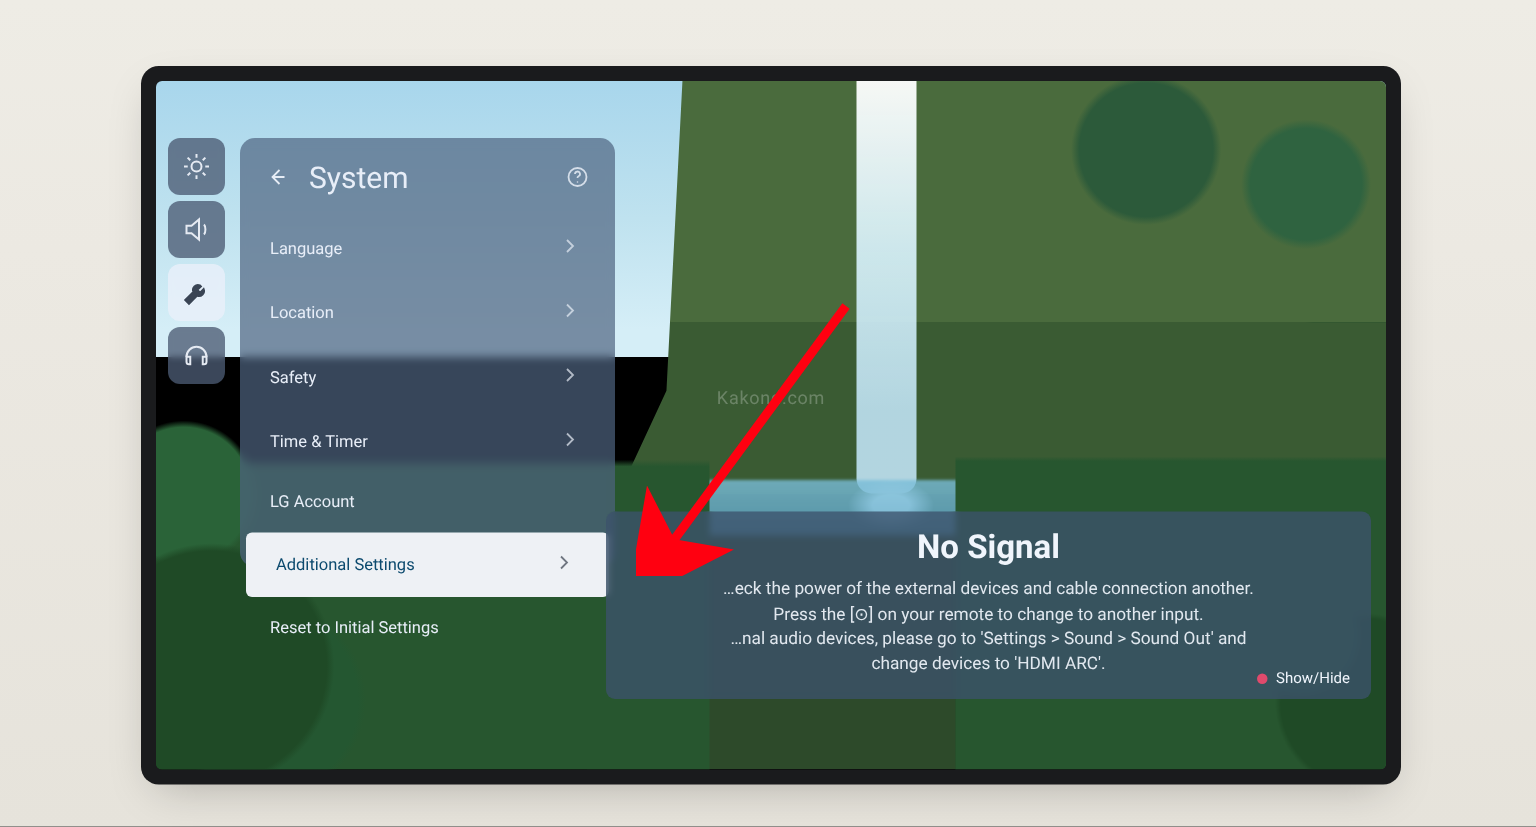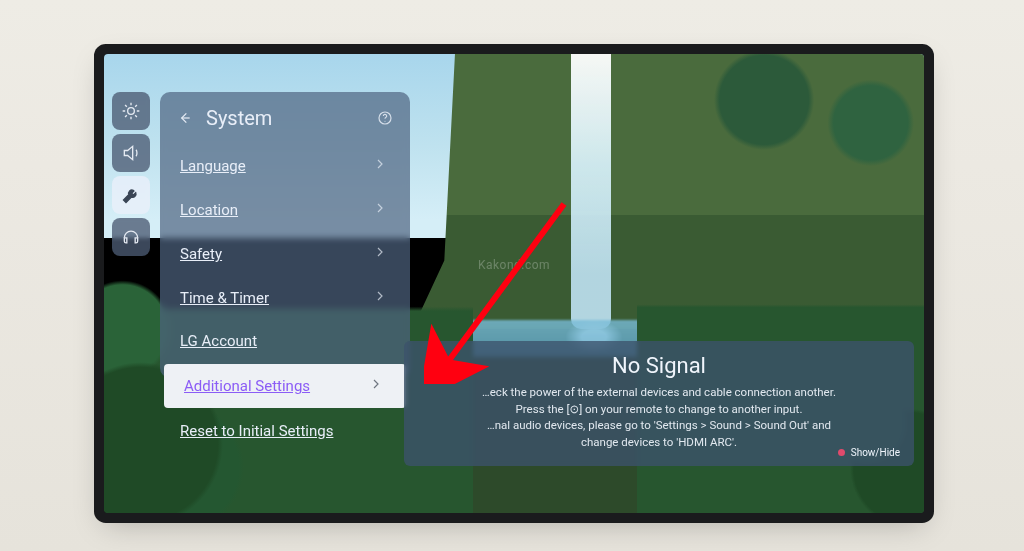--- a/index.html
+++ b/index.html
@@ -61,33 +61,33 @@
     
     .panel { position:absolute; left:56px; top:38px; width:250px; height:286px;
       background: rgba(78,100,128,.70); border-radius:10px; color:#e8eef8;
       backdrop-filter: blur(3px); padding:4px 0; font-size:14px; }
     .panel-header { display:flex; align-items:center; gap:10px; padding:10px 14px 14px; }
     .back-icon { width:22px;height:22px;display:inline-flex;align-items:center;justify-content:center;cursor:pointer; }
     .panel-title { font-size:20px; font-weight:400; flex:1; }
     .help-icon { width:22px;height:22px;display:inline-flex;align-items:center;justify-content:center;cursor:pointer;opacity:.85; }
     .menu { display:flex; flex-direction:column; }
     .menu-item { display:flex; align-items:center; justify-content:space-between;
-      padding:12px 22px 12px 20px; cursor:pointer; font-size:15px;text-decoration:underline; }
+      padding:12px 22px 12px 20px; cursor:pointer; font-size:11px; }
     .menu-item .chev { opacity:.7; }
-    .menu-item.selected { background:#eef1f5; color:#8b5cf6; border-radius:4px; margin:2px 4px; }
+    .menu-item.selected { background:#eef1f5; color:#0c4a6e; border-radius:4px; margin:2px 4px; }
 
     
     .watermark { position:absolute; left:50%; top:46%; transform:translate(-50%,-50%);
        color:rgba(255,255,255,.25); font-size:12px; letter-spacing:.5px; pointer-events:none; }
 
     
     .toast { position:absolute; left:300px; top:287px; width:510px; height:125px;
       background: rgba(60,82,108,.78); border-radius:6px; color:#f0f5fc;
       backdrop-filter: blur(2px); padding:12px 20px 10px; text-align:center; font-size:11.5px; }
-    .toast-title { font-size:22px; font-weight:400; margin-bottom:6px; }
+    .toast-title { font-size:22px; font-weight:700; margin-bottom:6px; }
     .toast-line { line-height:1.45; opacity:.92; }
     .toast-hint { position:absolute; right:14px; bottom:8px; font-size:10px; display:flex; align-items:center; gap:6px; }
     .hint-dot { width:7px;height:7px;border-radius:50%; background:#e04a6c; display:inline-block; }
 
     
     .arrow { position:absolute; left:320px; top:140px; width:150px; height:190px; pointer-events:none; }
 
     .chev svg, .back-icon svg, .help-icon svg { width:16px;height:16px;stroke:#e6ecf5;fill:none;stroke-width:1.8; }
     .menu-item.selected .chev svg { stroke:#3a4350; }
   </style>

